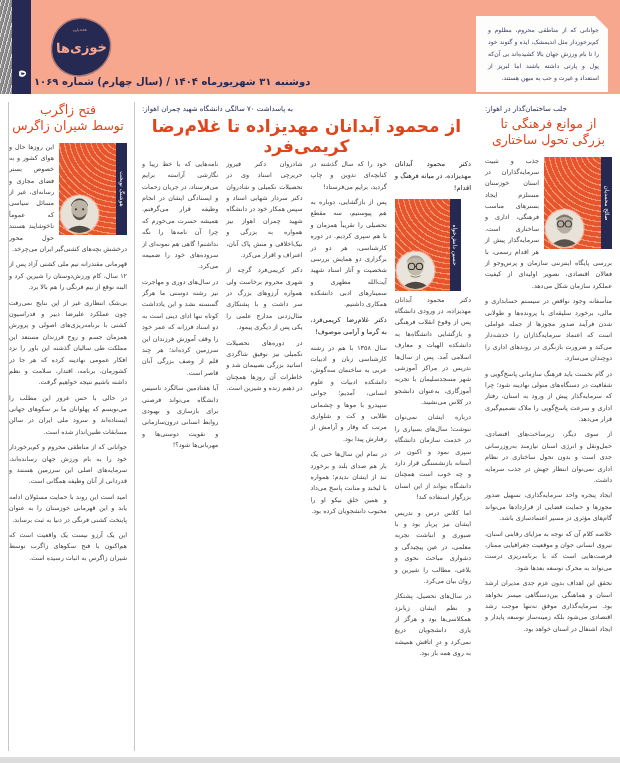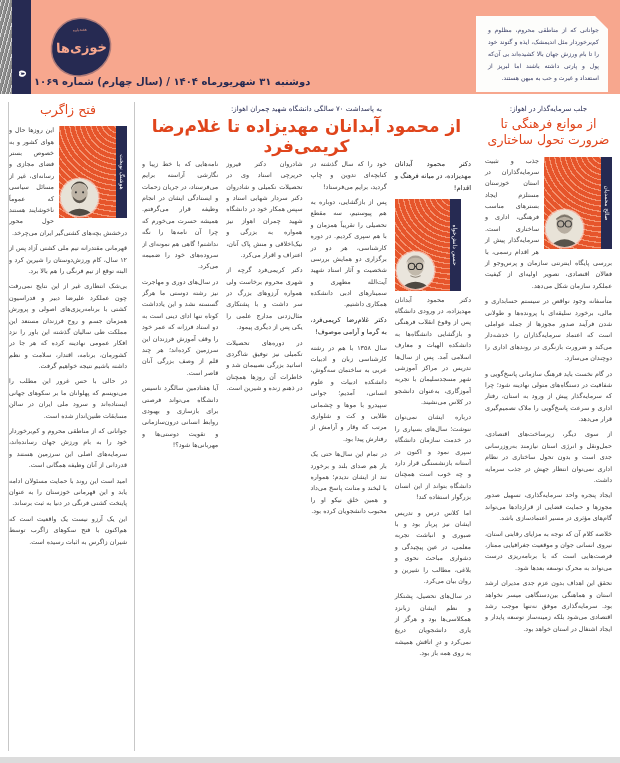--- a/index.html
+++ b/index.html
@@ -31,21 +31,21 @@
 
   
   .content { position:absolute; top:94px; left:0; width:620px; height:663px; background:#fff;
     display:flex; padding:8px 8px 0 8px; }
   .divider-r { border-left:1px solid #c7c7c7; }
   .art { height:649px; overflow:hidden; }
   .art-right { width:134px; padding-left:7px; }
   .art-center { flex:1; padding:0 7px; }
   .art-left  { width:126px; padding-right:7px; }
 
-  .kicker { text-align:center; font-size:7px; color:#262a52; margin:3px 0 3px; }
+  .kicker { text-align:left; font-size:7px; color:#262a52; margin:3px 0 3px; }
   .headline-side { text-align:center; font-size:12.5px; font-weight:normal; color:#e0451c;
     line-height:1.3; margin-bottom:7px; }
   .headline-main { text-align:center; font-size:17px; font-weight:bold; color:#e0451c;
     line-height:1.2; margin-bottom:2px; }
 
   .body-text { direction:rtl; }
   .body-text p { font-size:6.4px; line-height:1.78; text-align:justify; color:#3c3c3c; margin-bottom:4px; }
   .body-text p.lead { font-weight:normal; color:#161616; font-size:6.7px; }
 
   
@@ -83,24 +83,24 @@
     </div>
     <div class="dateline">دوشنبه ۳۱ شهریورماه ۱۴۰۴ / (سال چهارم) شماره ۱۰۶۹</div>
     <div class="quote-box">
       <p>جوانانی که از مناطقی محروم، مظلوم و کم‌برخوردار مثل اندیمشک، ایذه و گتوند خود را تا بام ورزش جهان بالا کشیده‌اند بی آن‌که پول و پارتی داشته باشند اما لبریز از استعداد و غیرت و حب به میهن هستند.</p>
     </div>
   </div>
 
   <div class="content">
 
     <section class="art art-right">
-      <div class="kicker">جلب سرمایه‌گذار در اهواز:</div>
+      <div class="kicker">جلب ساختمان‌گذار در اهواز:</div>
       <h2 class="headline-side">
         <span>از موانع فرهنگی تا</span><br>
-        <span>ضرورت تحول ساختاری</span>
+        <span>بزرگی تحول ساختاری</span>
       </h2>
       <div class="body-text">
         <div class="graphic float-right">
           <div class="gfx-art">
             <div class="portrait">
               <svg viewBox="0 0 36 36">
                 <rect width="36" height="36" fill="#e8e3d8"></rect>
                 <path d="M3 36 Q18 21 33 36 Z" fill="#58524a"></path>
                 <ellipse cx="18" cy="13.5" rx="8" ry="9.5" fill="#b7aea1"></ellipse>
                 <path d="M10 10 Q18 3 26 10 L26 8 Q18 1 10 8 Z" fill="#7d766c"></path>
@@ -175,20 +175,21 @@
           <p>در سال‌های دوری و مهاجرت نیز رشته دوستی ما هرگز گسسته نشد و این یادداشت کوتاه تنها ادای دینی است به دو استاد فرزانه که عمر خود را وقف آموزش فرزندان این سرزمین کرده‌اند؛ هر چند قلم از وصف بزرگی آنان قاصر است.</p>
           <p>آیا هفتادمین سالگرد تاسیس دانشگاه می‌تواند فرصتی برای بازسازی و بهبودی روابط انسانی درون‌سازمانی و تقویت دوستی‌ها و مهربانی‌ها شود؟!</p>
         </div>
 
       </div>
     </section>
 
     <section class="art art-left divider-r">
       <h2 class="headline-side">
         <span>فتح زاگرب</span><br>
+        <span>توسط شیران زاگرس</span>
       </h2>
       <div class="body-text">
         <div class="graphic float-right">
           <div class="gfx-art">
             <div class="portrait">
               <svg viewBox="0 0 36 36">
                 <rect width="36" height="36" fill="#e7e2d7"></rect>
                 <path d="M3 36 Q18 22 33 36 Z" fill="#504b44"></path>
                 <ellipse cx="18" cy="13.5" rx="8" ry="9.5" fill="#bdb3a5"></ellipse>
                 <path d="M10 11 Q11 4.5 18 4 Q25 4.5 26 11 L26 8 Q23 2.5 18 2.5 Q13 2.5 10 8 Z" fill="#4a453e"></path>

